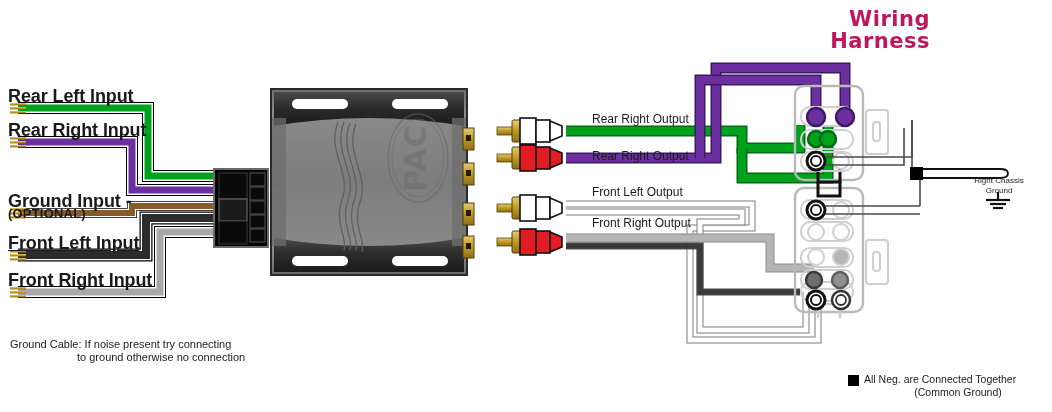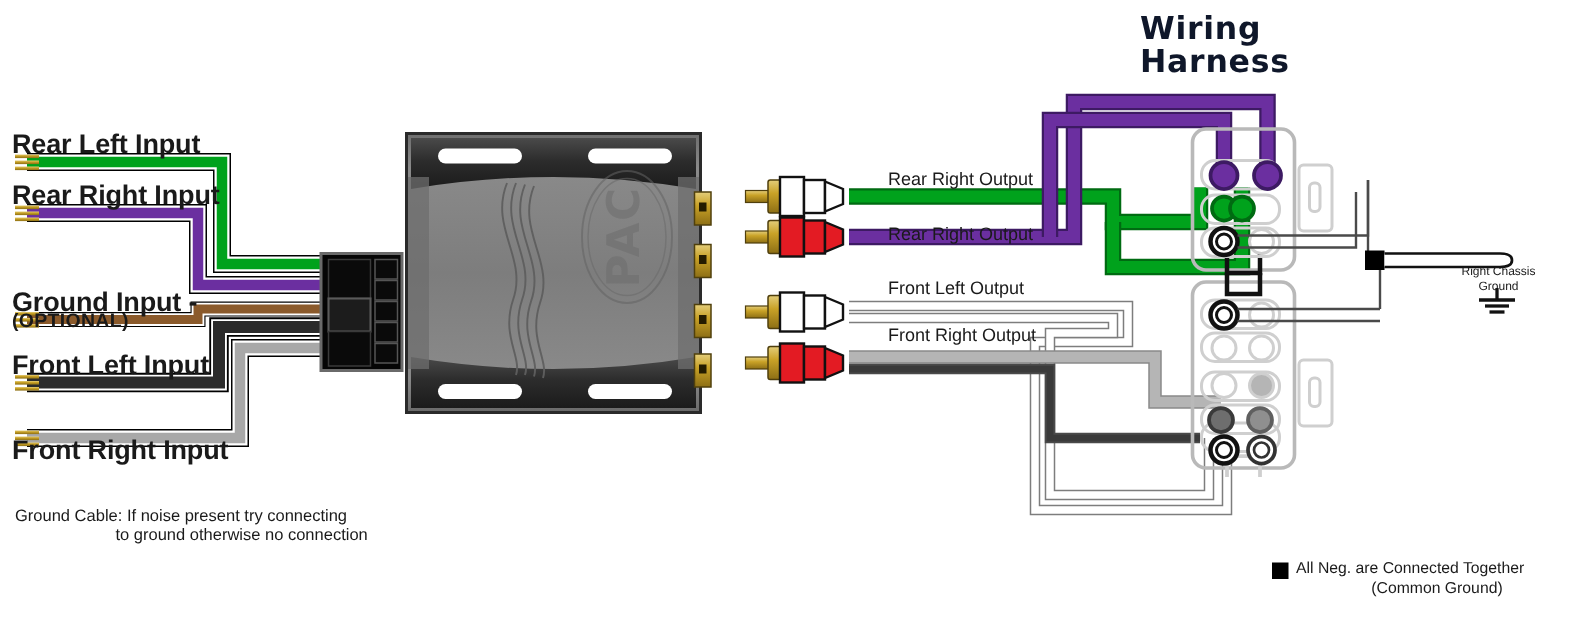--- a/index.html
+++ b/index.html
@@ -9,22 +9,22 @@
     -webkit-font-smoothing:antialiased;
   }
   #stage{position:absolute;left:0;top:0;width:1052px;height:412px;}
   .lbl{position:absolute;color:#1a1a1a;white-space:nowrap;}
   .lbl-in{font-size:18px;font-weight:600;letter-spacing:-0.1px;}
   .lbl-sm{font-size:13px;font-weight:700;letter-spacing:0.2px;}
   .lbl-out{font-size:12px;font-weight:400;}
   .note{position:absolute;font-size:11px;color:#1a1a1a;line-height:13px;white-space:nowrap;}
   .title{
     position:absolute;font-family:"DejaVu Sans", sans-serif;
-    font-weight:700;font-size:21px;line-height:22px;color:#0f172a;
-    text-align:left;letter-spacing:0.5px;
+    font-weight:700;font-size:21px;line-height:22px;color:#be185d;
+    text-align:right;letter-spacing:0.5px;
   }
   .gnd-lbl{
     position:absolute;font-size:8px;line-height:10px;color:#1a1a1a;
     text-align:center;white-space:nowrap;
   }
   .neg-note{
     position:absolute;font-size:10.5px;line-height:13px;color:#1a1a1a;
     text-align:center;white-space:nowrap;
   }
   .sq{position:absolute;background:#000;}
@@ -293,23 +293,23 @@
     </g>
   </svg>
 
   <div class="lbl lbl-in" style="left:8px;top:86px;">Rear Left Input</div>
 
   <div class="lbl lbl-in" style="left:8px;top:120px;">Rear Right Input</div>
 
   <div class="lbl lbl-in" style="left:8px;top:191px;">Ground Input -</div>
   <div class="lbl lbl-sm" style="left:8px;top:206px;">(OPTIONAL)</div>
 
-  <div class="lbl lbl-in" style="left:8px;top:233px;">Front Left Input</div>
-
-  <div class="lbl lbl-in" style="left:8px;top:270px;margin-top:20px;">Front Right Input</div>
+  <div class="lbl lbl-in" style="left:8px;top:233px;text-decoration:underline;">Front Left Input</div>
+
+  <div class="lbl lbl-in" style="left:8px;top:270px;">Front Right Input</div>
 
   <div class="note" style="left:77px;top:351px;">to ground otherwise no connection</div>
   <div class="note" style="left:10px;top:338px;">Ground Cable: If noise present try connecting</div>
 
   <div class="lbl lbl-out" style="left:592px;top:112px;">Rear Right Output</div>
   <div class="lbl lbl-out" style="left:592px;top:149px;">Rear Right Output</div>
   <div class="lbl lbl-out" style="left:592px;top:185px;">Front Left Output</div>
   <div class="lbl lbl-out" style="left:592px;top:216px;">Front Right Output</div>
 
   <div class="title" style="left:760px;top:8px;width:170px;">Wiring Harness</div>

